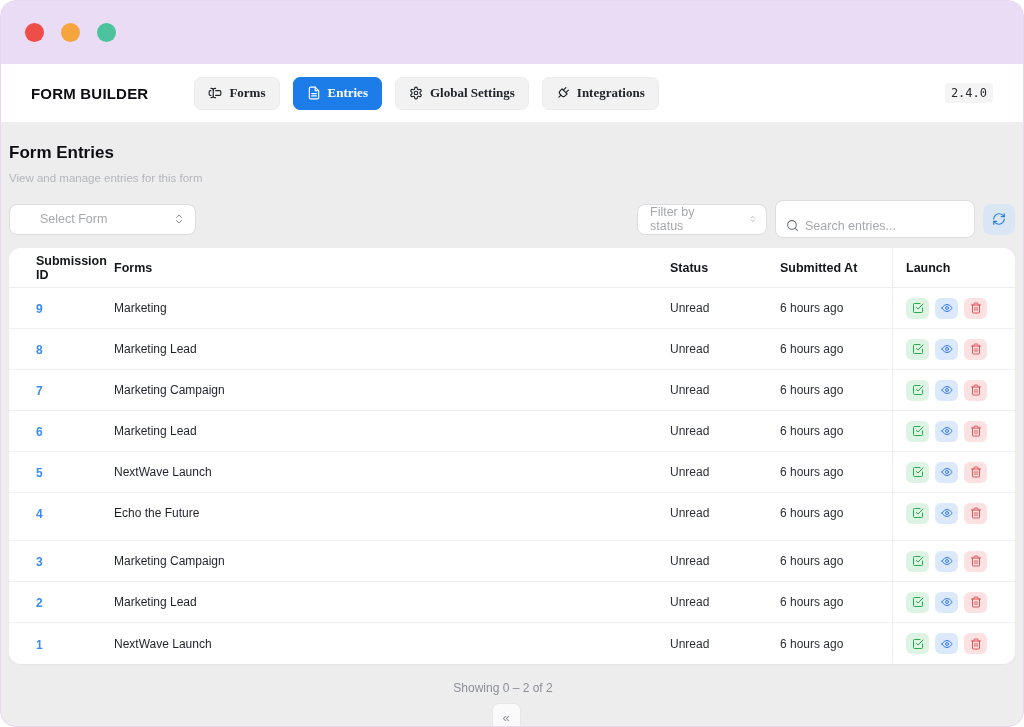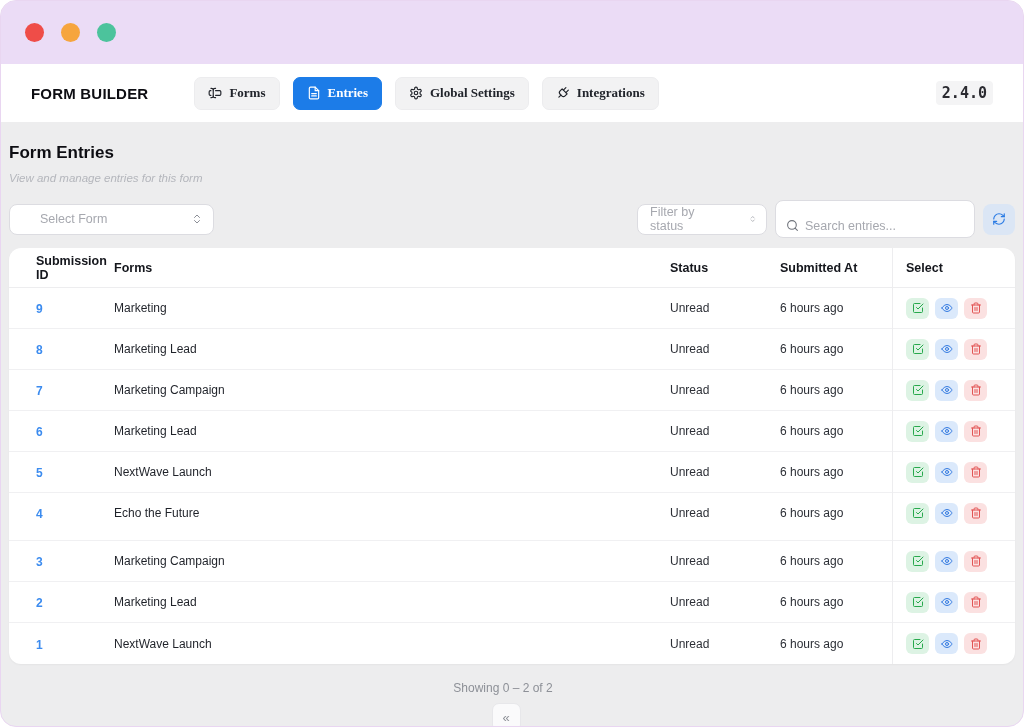--- a/index.html
+++ b/index.html
@@ -17,36 +17,36 @@
   .tabs { display:flex; gap:13px; margin-left:46px; }
   .tab {
     display:flex; align-items:center; gap:7px; height:33px; padding:0 13px;
     background:#f2f2f3; border:1px solid #ececee; border-radius:7px;
     font-size:13px; font-weight:600; color:#21242b; cursor:pointer; white-space:nowrap;font-family:Liberation Serif, serif;
   }
   .tab svg { width:14px; height:14px; stroke:#21242b; }
   .tab.active { background:var(--accent,#1c7ce8); border-color:var(--accent,#1c7ce8); color:#ffffff; }
   .tab.active svg { stroke:#ffffff; }
   .version {
-    margin-left:auto; font-family:"DejaVu Sans Mono", monospace; font-size:15px; font-weight:bold;
+    margin-left:auto; font-family:"DejaVu Sans Mono", monospace; font-size:12px; font-weight:normal;
     color:#2b2b31; background:#f4f4f5; padding:3px 6px; border-radius:4px;
   }
   
   .content { padding:21px 8px 0 8px; }
   .page-title { font-size:17px; font-weight:bold; color:#0d0d12; }
-  .page-subtitle { font-size:11.5px; color:#b4b6bc; margin-top:9px;font-style:italic; }
+  .page-subtitle { font-size:11.5px; color:#b4b6bc; margin-top:9px; }
   
   .controls { display:flex; align-items:center; margin-top:16px; }
   .select-box {
     height:31px; background:#fff; border:1px solid #dcdce1; border-radius:8px;
     display:flex; align-items:center; justify-content:space-between;
     padding:0 10px 0 12px; font-size:12.5px; color:#a6a8af; cursor:pointer;
   }
   .select-box svg { width:12px; height:12px; stroke:#8b8e96; }
-  .select-form { width:205px;padding-left:30px; }
+  .select-form { width:187px;padding-left:30px; }
   .select-status { width:130px; margin-left:auto;gap:48px; }
   .search-box {
     width:200px; height:31px; margin-left:8px; background:#fff; border:1px solid #dcdce1;
     border-radius:8px; display:flex; align-items:flex-start; padding:18px 10px; gap:6px;
   }
   .search-box svg { width:13px; height:13px; stroke:#6f737b; flex:none; }
   .search-box input {
     border:none; outline:none; width:100%; font-size:12.5px; color:#30333a;
     font-family:"Liberation Sans", sans-serif; background:transparent;
   }
@@ -180,21 +180,21 @@
           </svg>
       </button>
     </div>
 
     <div class="card">
       <div class="thead">
         <div class="cell-id">Submission ID</div>
         <div class="cell-form">Forms</div>
         <div class="cell-status">Status</div>
         <div class="cell-submitted">Submitted At</div>
-        <div class="cell-actions">Select</div>
+        <div class="cell-actions">Launch</div>
       </div>
       <div class="rows">
   <div class="row">
     <div class="cell-id"><a>9</a></div>
     <div class="cell-form">Marketing</div>
     <div class="cell-status">Unread</div>
     <div class="cell-submitted">6 hours ago</div>
     <div class="cell-actions">
       <div class="actions-group">
         <button class="action-btn action-approve">

